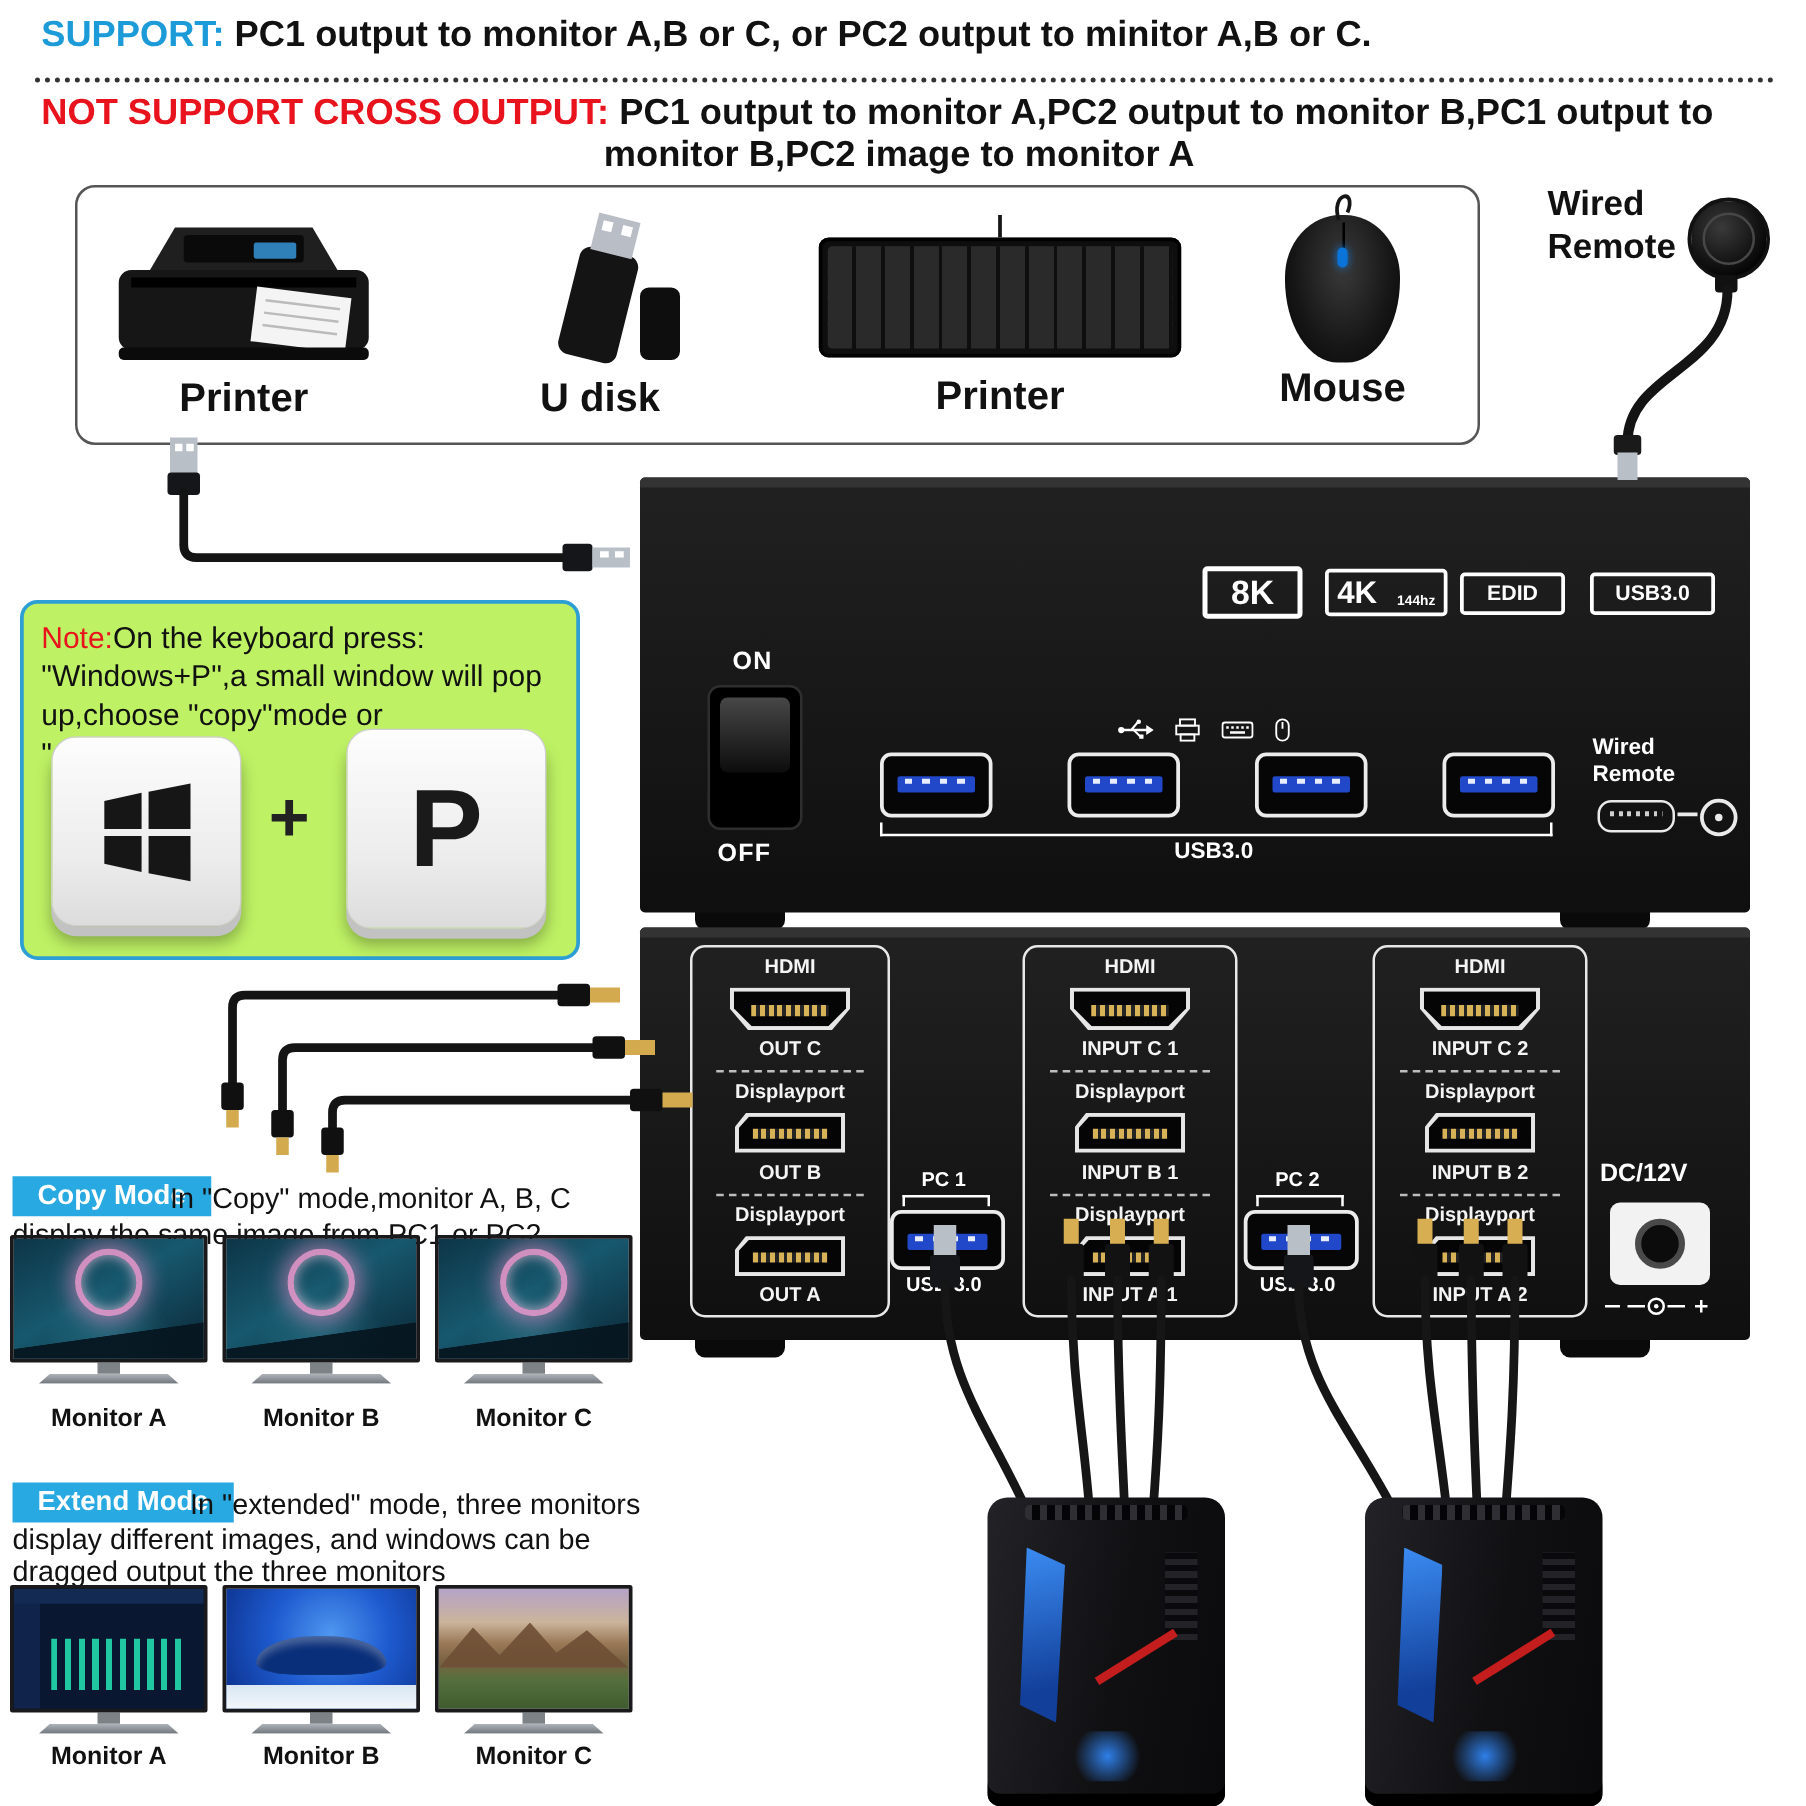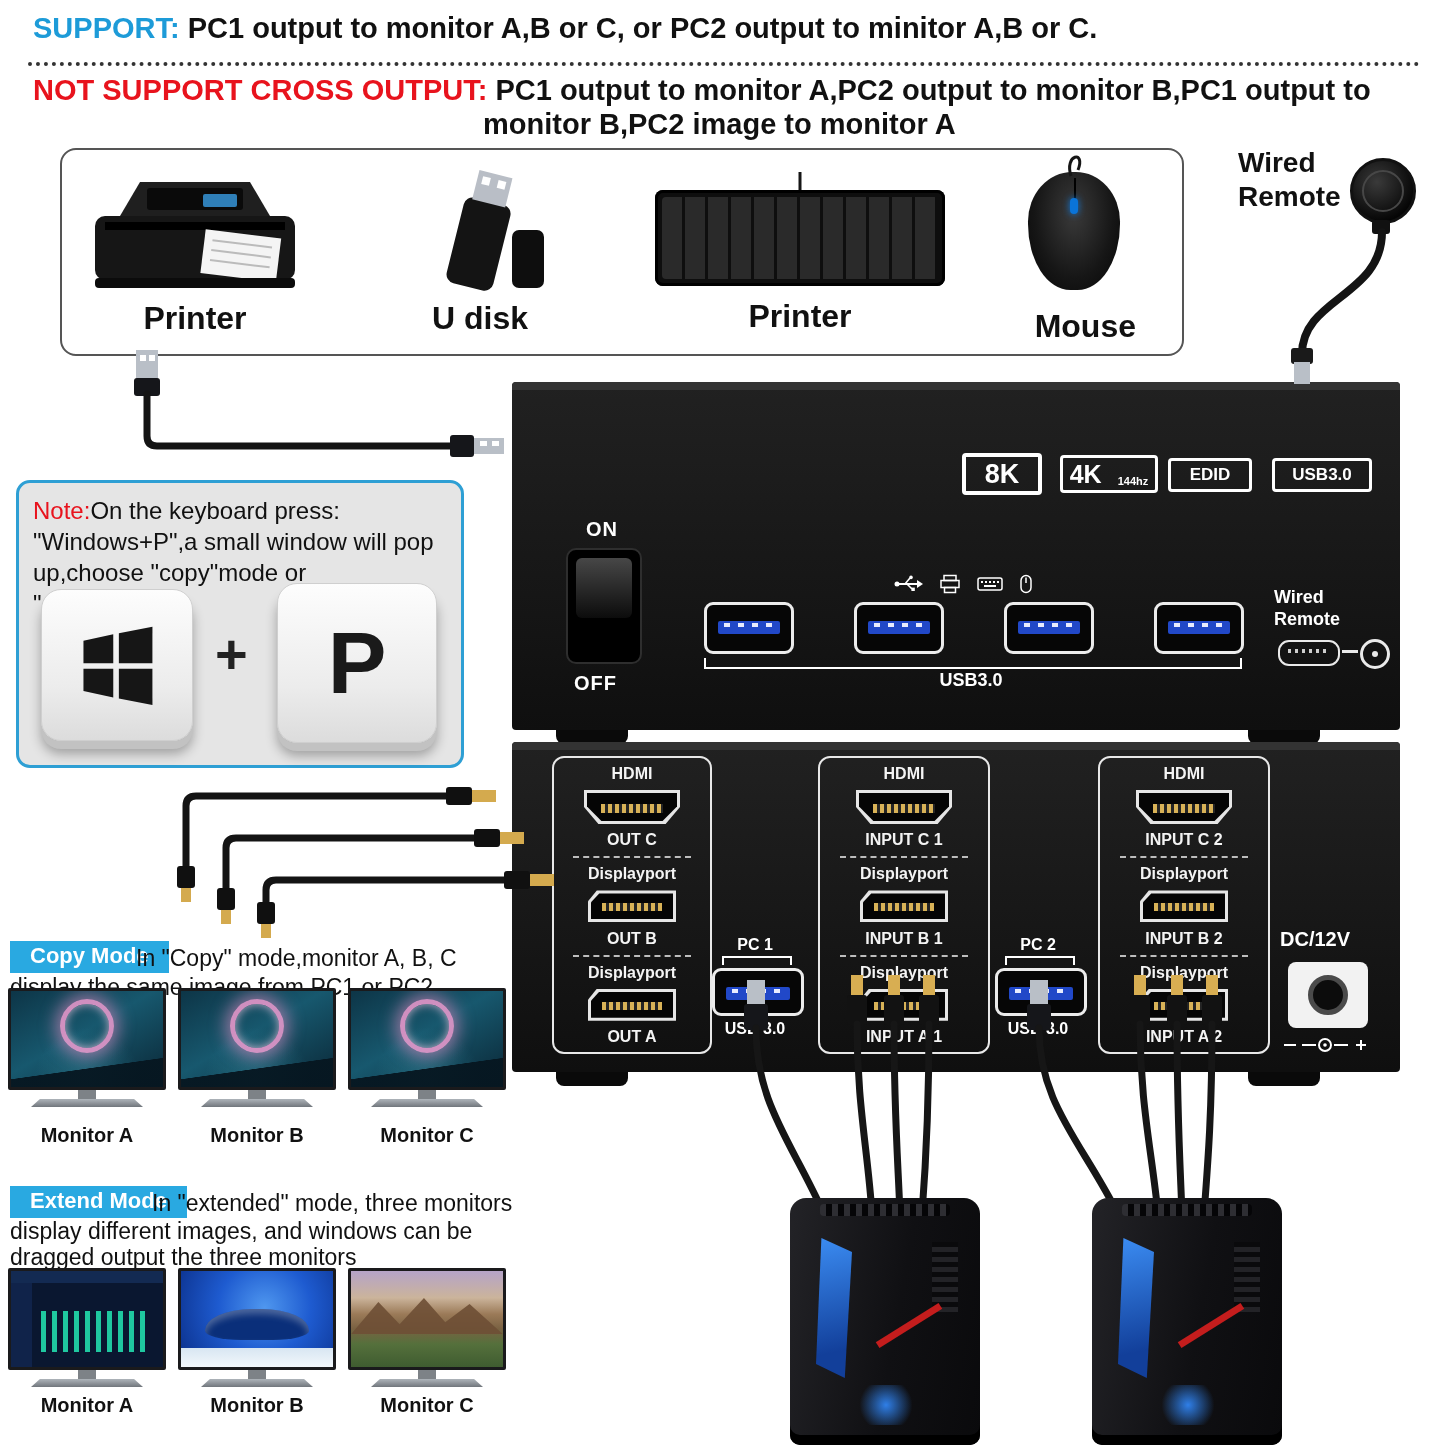--- a/index.html
+++ b/index.html
@@ -31,21 +31,21 @@
 
   
   .wr-top{position:absolute;left:1238px;top:146px;font-size:28px;font-weight:bold;line-height:34px;}
   .remote{position:absolute;left:1350px;top:158px;width:60px;height:60px;border-radius:50%;
       background:radial-gradient(circle at 40% 35%,#3a3a3a,#050505 75%);border:3px solid #111;}
   .remote::after{content:"";position:absolute;inset:9px;border:2px solid #474747;border-radius:50%;}
   .remote-stem{position:absolute;left:1372px;top:220px;width:18px;height:14px;background:#111;border-radius:3px;}
 
   
   .note-box{position:absolute;left:16px;top:480px;width:442px;height:282px;border:3px solid #2e9fd4;
-      border-radius:14px;background:#e5e5e5;}
+      border-radius:14px;background:#bef264;}
   .note-text{position:absolute;left:14px;top:12px;font-size:24px;line-height:31px;color:#111;}
   .keycap{position:absolute;border-radius:20px;border:1px solid #cfcfcf;
       background:linear-gradient(180deg,#fdfdfd,#ececec 65%,#dcdcdc);
       box-shadow:0 8px 0 #c2c2c2,0 13px 12px rgba(0,0,0,.30);
       display:flex;align-items:center;justify-content:center;}
   .plus{position:absolute;left:196px;top:138px;font-size:56px;font-weight:bold;color:#222;}
 
   
   .panel{position:absolute;background:linear-gradient(#212121,#0f0f0f);border-radius:4px;z-index:10;}
   .panel::before{content:"";position:absolute;left:0;right:0;top:0;height:8px;background:#333;
@@ -195,21 +195,21 @@
       <rect x="86" y="13" width="8" height="8" fill="#fff"></rect>
     </g>
     <rect x="112" y="66" width="32" height="58" rx="7" fill="#0e0e0e"></rect>
   </svg>
   <div class="peri-label" style="left:370px;top:300px;width:220px;">U disk</div>
 
   <div class="kb"></div>
   <div class="peri-label" style="left:655px;top:298px;width:290px;">Printer</div>
 
   <div class="mouse"></div>
-  <div class="peri-label" style="left:1012px;top:308px;width:124px;text-align:right;">Mouse</div>
+  <div class="peri-label" style="left:1012px;top:292px;width:124px;">Mouse</div>
 
   <div class="wr-top">
     <div>Wired</div>
     <div>Remote</div>
   </div>
   <div class="remote"></div>
   <div class="remote-stem"></div>
 
   <div class="note-box">
     <div class="note-text">

